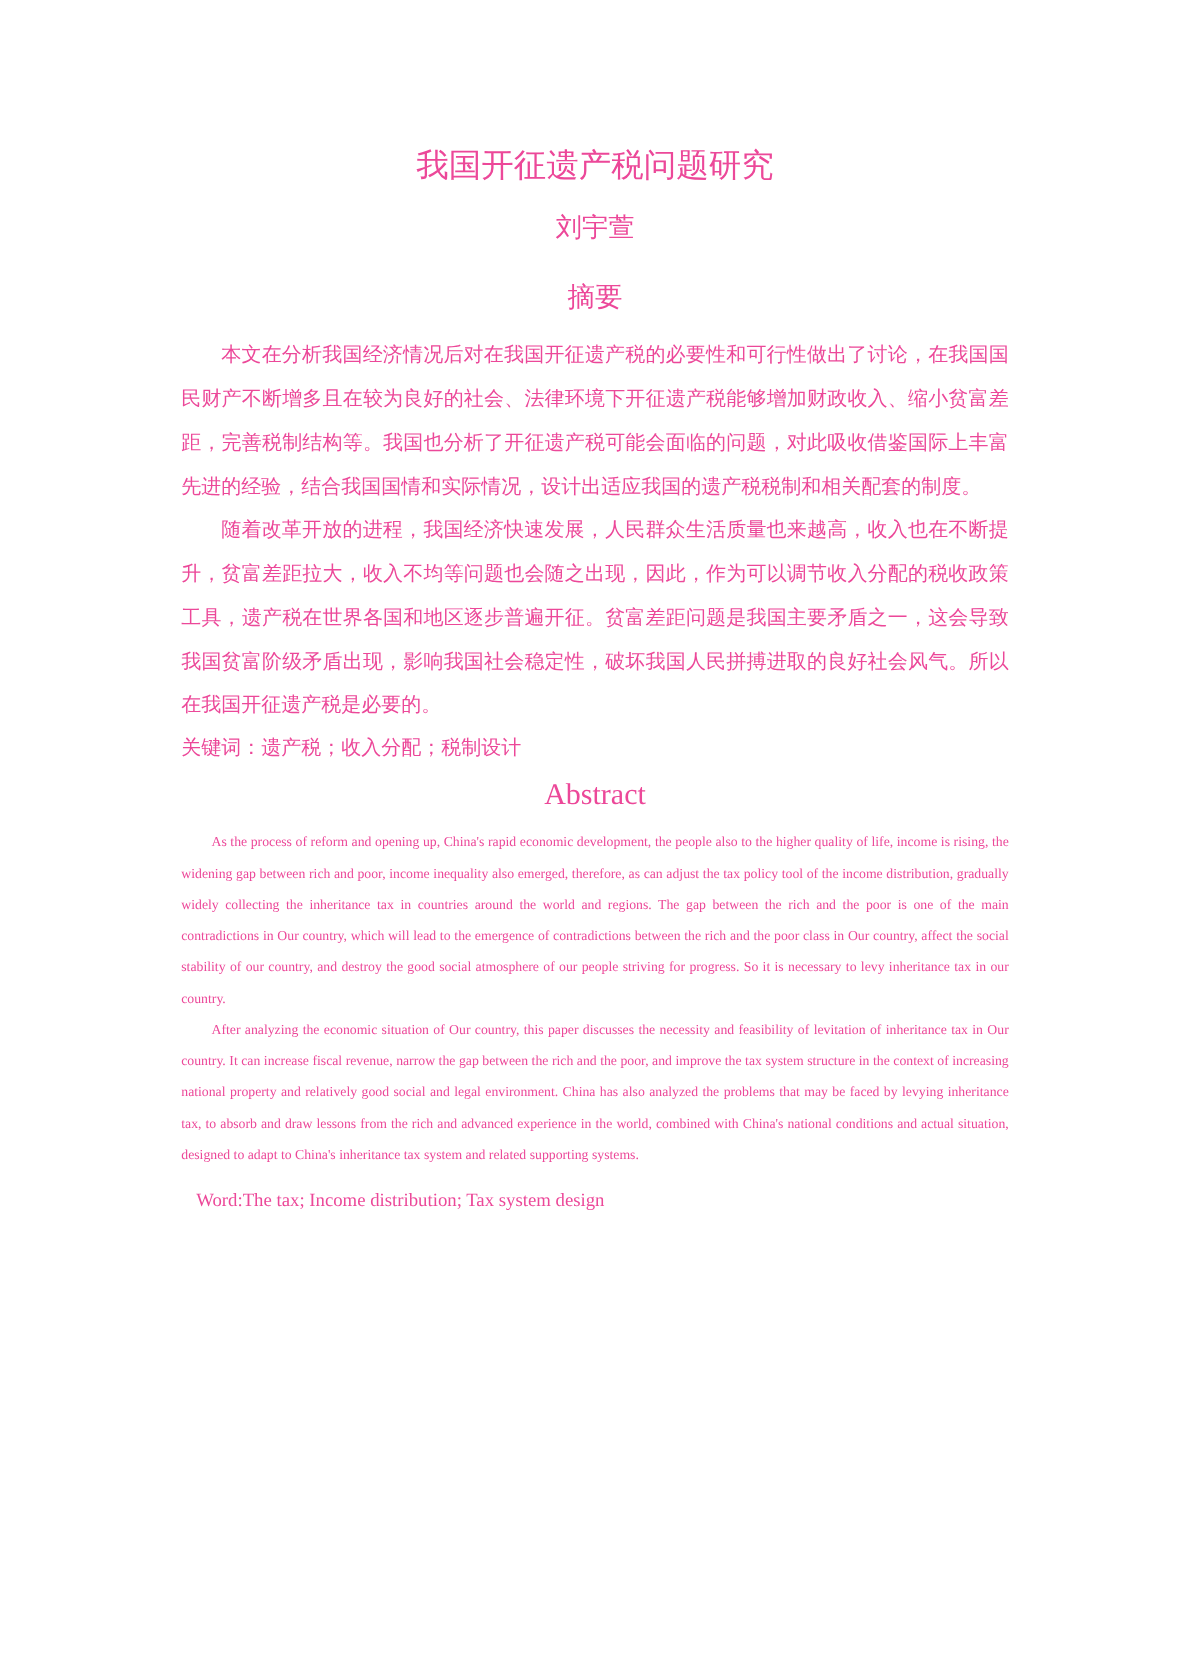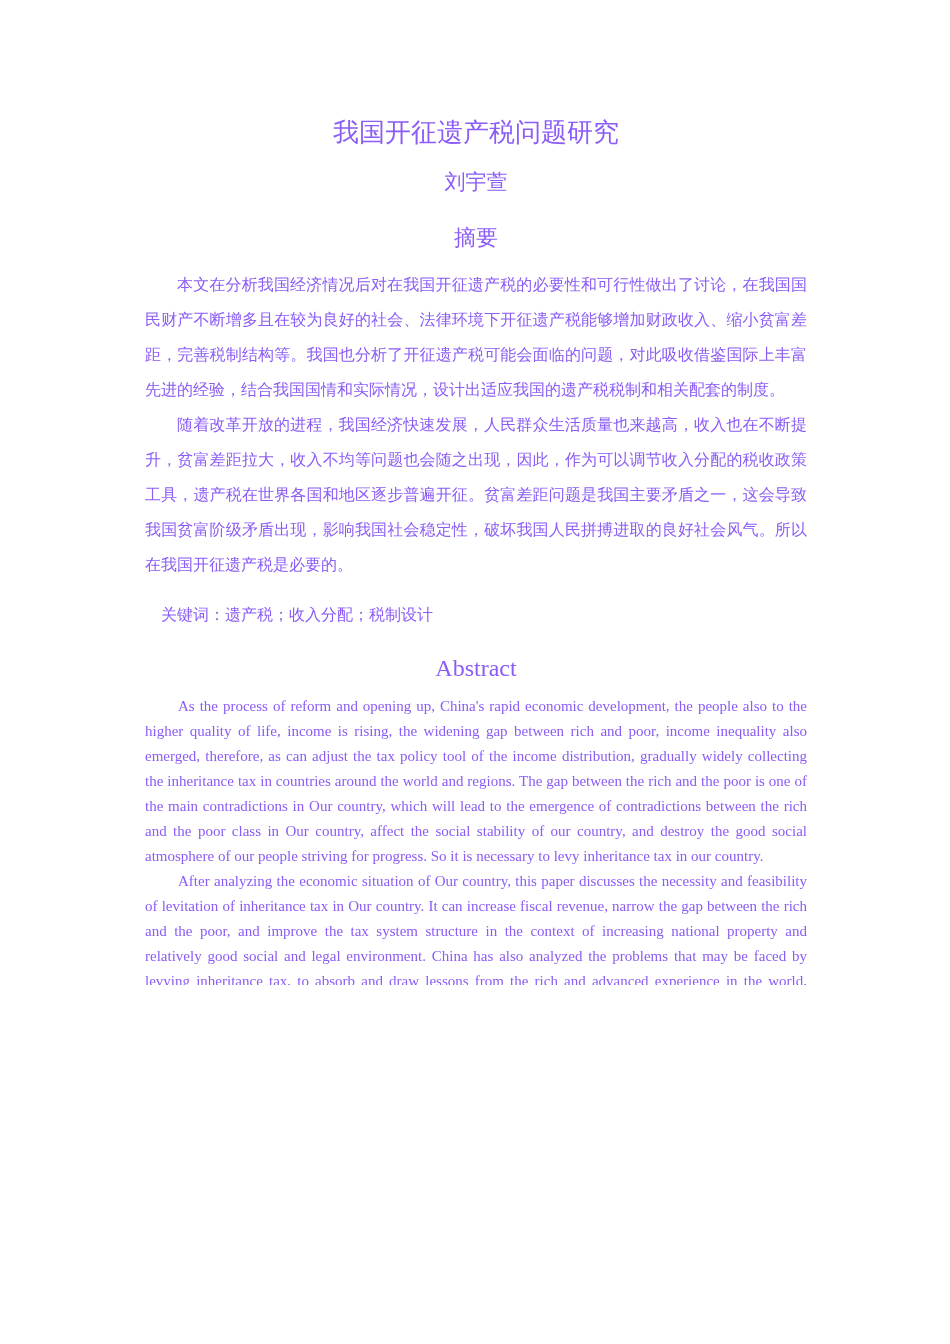--- a/index.html
+++ b/index.html
@@ -7,21 +7,21 @@
     padding: 0;
     background: #ffffff;
   }
   .page {
     position: relative;
     width: 950px;
     height: 985px;
     box-sizing: border-box;
     padding: 116px 143px 40px 145px;
     background: #ffffff;
-    color: #8b5cf6;
+    color: #ec4899;
     font-family: "Liberation Serif", "DejaVu Serif", serif;
     overflow: hidden;
   }
   .doc-title {
     font-size: 26px;
     font-weight: normal;
     text-align: center;
     margin: 0 0 19px 0;
     line-height: 1.3;
   }
@@ -44,31 +44,31 @@
     line-height: 35px;
     text-align: justify;
     text-indent: 2em;
     margin: 0;
   }
   .keywords-zh {
     font-size: 16px;
     line-height: 33px;
     text-align: left;
     text-indent: 0;
-    margin: 16px;
+    margin: 0;
   }
   .h-en {
     font-size: 24px;
     font-weight: normal;
     text-align: center;
-    margin: 22px 0 10px 0;
+    margin: 6px 0 10px 0;
     line-height: 1.3;
   }
   .para-en {
-    font-size: 15px;
+    font-size: 11px;
     line-height: 25px;
     text-align: justify;
     text-indent: 2.2em;
     margin: 0;
   }
   .keywords-en {
     font-size: 15px;
     line-height: 25px;
     text-align: left;
     text-indent: 0;

